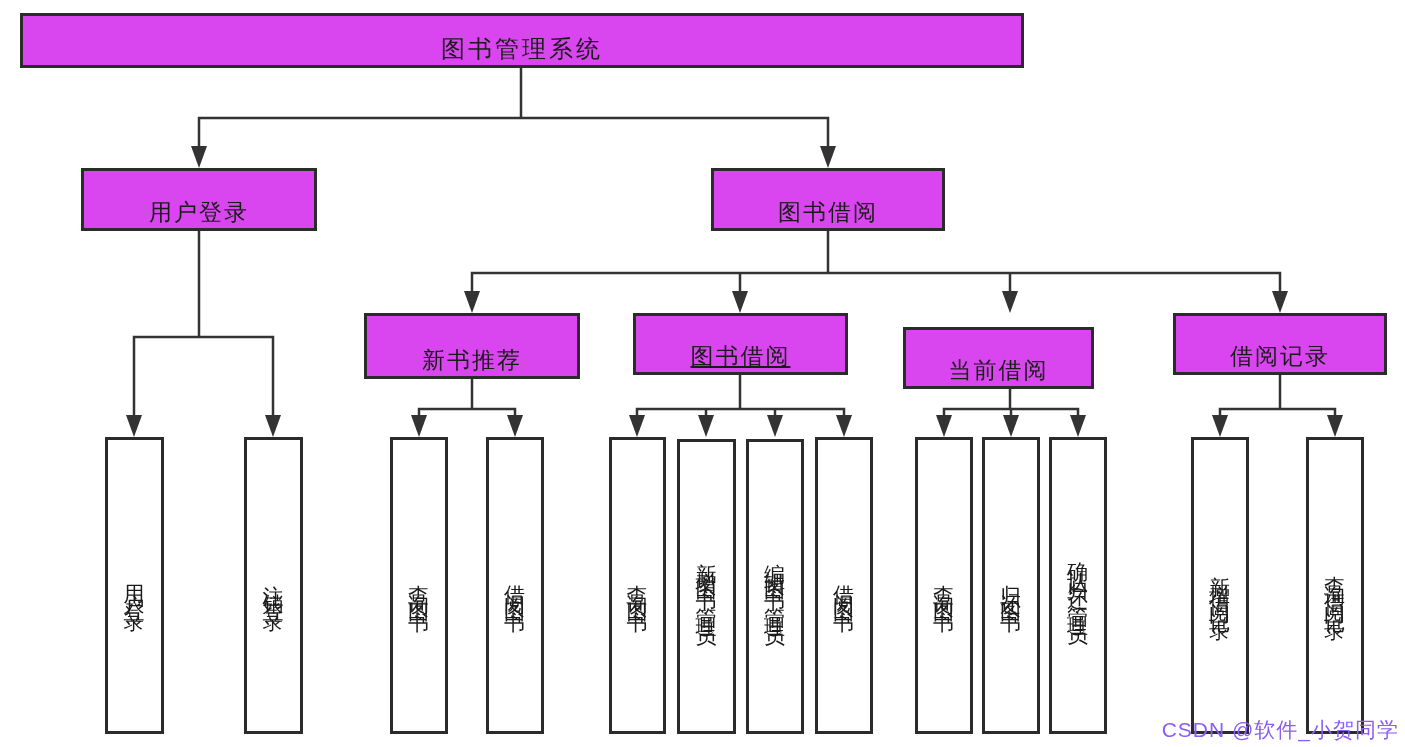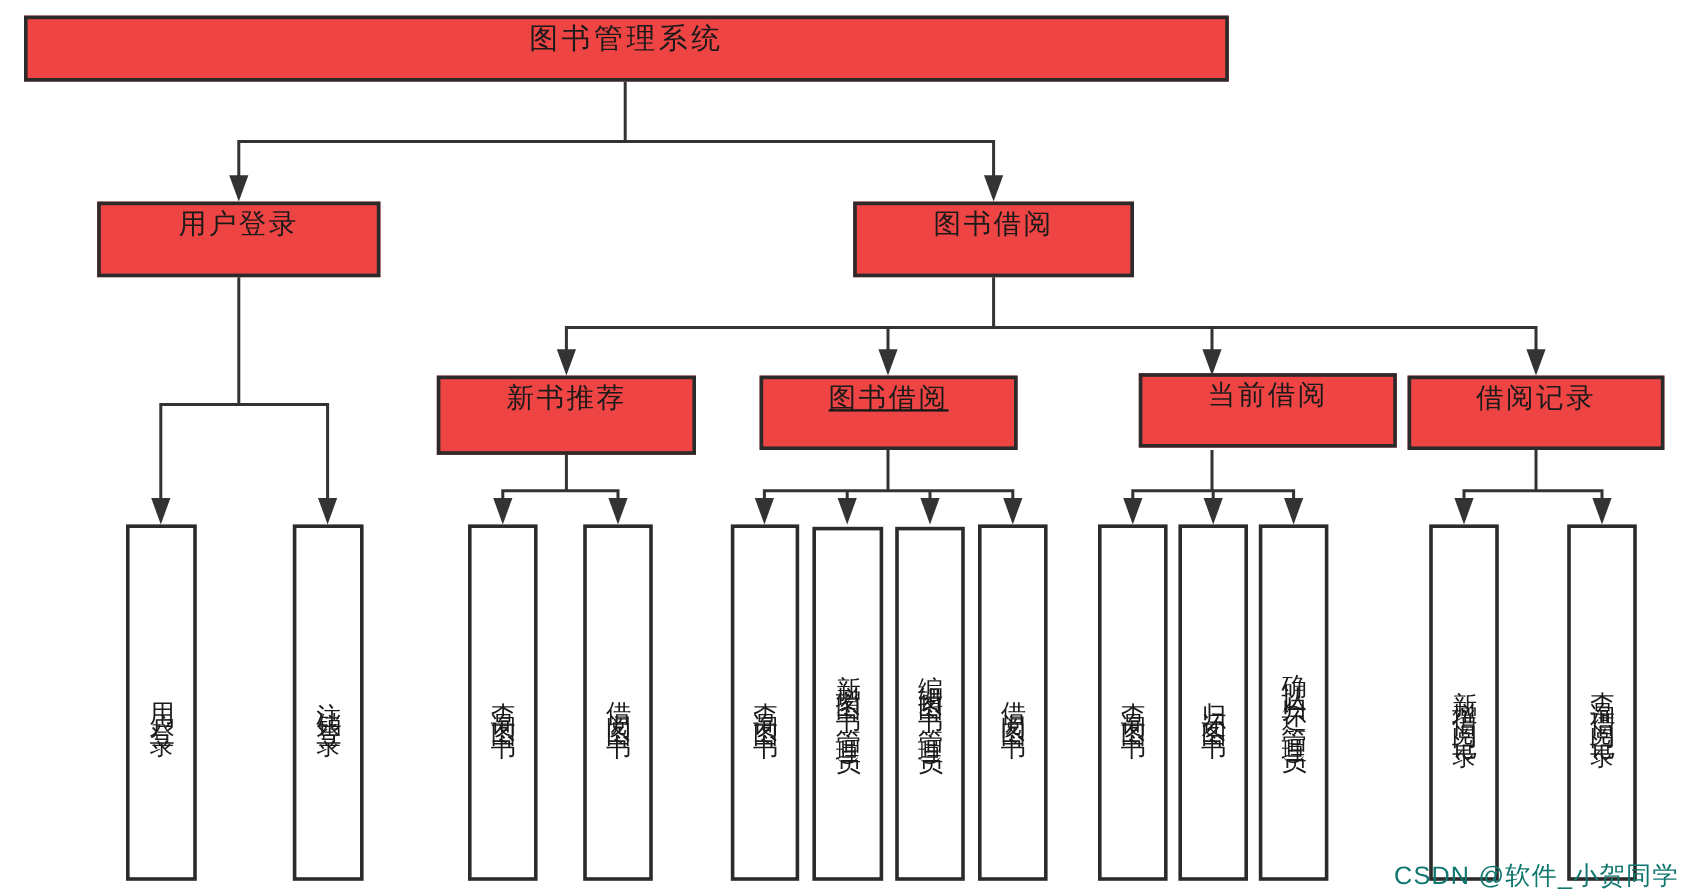--- a/index.html
+++ b/index.html
@@ -28,23 +28,23 @@
     fill: none;
   }
   .connectors polygon {
     fill: #333333;
     stroke: none;
   }
   .node {
     position: absolute;
     box-sizing: border-box;
     border: 3px solid #2b2b2b;
-    background: #ef4444;
+    background: #d946ef;
     display: flex;
-    align-items: flex-start;
+    align-items: flex-end;
     justify-content: center;
     z-index: 2;
   }
   .node.h-label {
     font-size: 23px;
     letter-spacing: 2px;
     white-space: nowrap;
   }
   .node.root-label {
     font-size: 24px;
@@ -66,21 +66,21 @@
     font-size: 21px;
     letter-spacing: 9px;
     line-height: 1;
   }
   .watermark {
     position: absolute;
     right: 6px;
     bottom: 3px;
     font-size: 21px;
     letter-spacing: 1px;
-    color: #0f766e;
+    color: #8b5cf6;
     z-index: 3;
     white-space: nowrap;
   }
 </style>
 </head>
 <body>
 
 <div class="canvas">
 
   <svg class="connectors" width="1405" height="747" viewBox="0 0 1405 747">
@@ -155,21 +155,21 @@
   <div class="node h-label" style="left:711px; top:168px; width:234px; height:63px;">
     <span>图书借阅</span>
   </div>
 
   <div class="node h-label" style="left:364px; top:313px; width:216px; height:66px;">
     <span>新书推荐</span>
   </div>
   <div class="node h-label" style="left:633px; top:313px; width:215px; height:62px;text-decoration:underline;">
     <span>图书借阅</span>
   </div>
-  <div class="node h-label" style="left:903px; top:311px; width:215px; height:62px;margin-left:46px;">
+  <div class="node h-label" style="left:903px; top:327px; width:191px; height:62px;">
     <span>当前借阅</span>
   </div>
   <div class="node h-label" style="left:1173px; top:313px; width:214px; height:62px;">
     <span>借阅记录</span>
   </div>
 
   <div class="leaf" style="left:105px; top:437px; width:59px; height:297px;">
     <span>用户登录</span>
   </div>
   <div class="leaf" style="left:244px; top:437px; width:59px; height:297px;">

